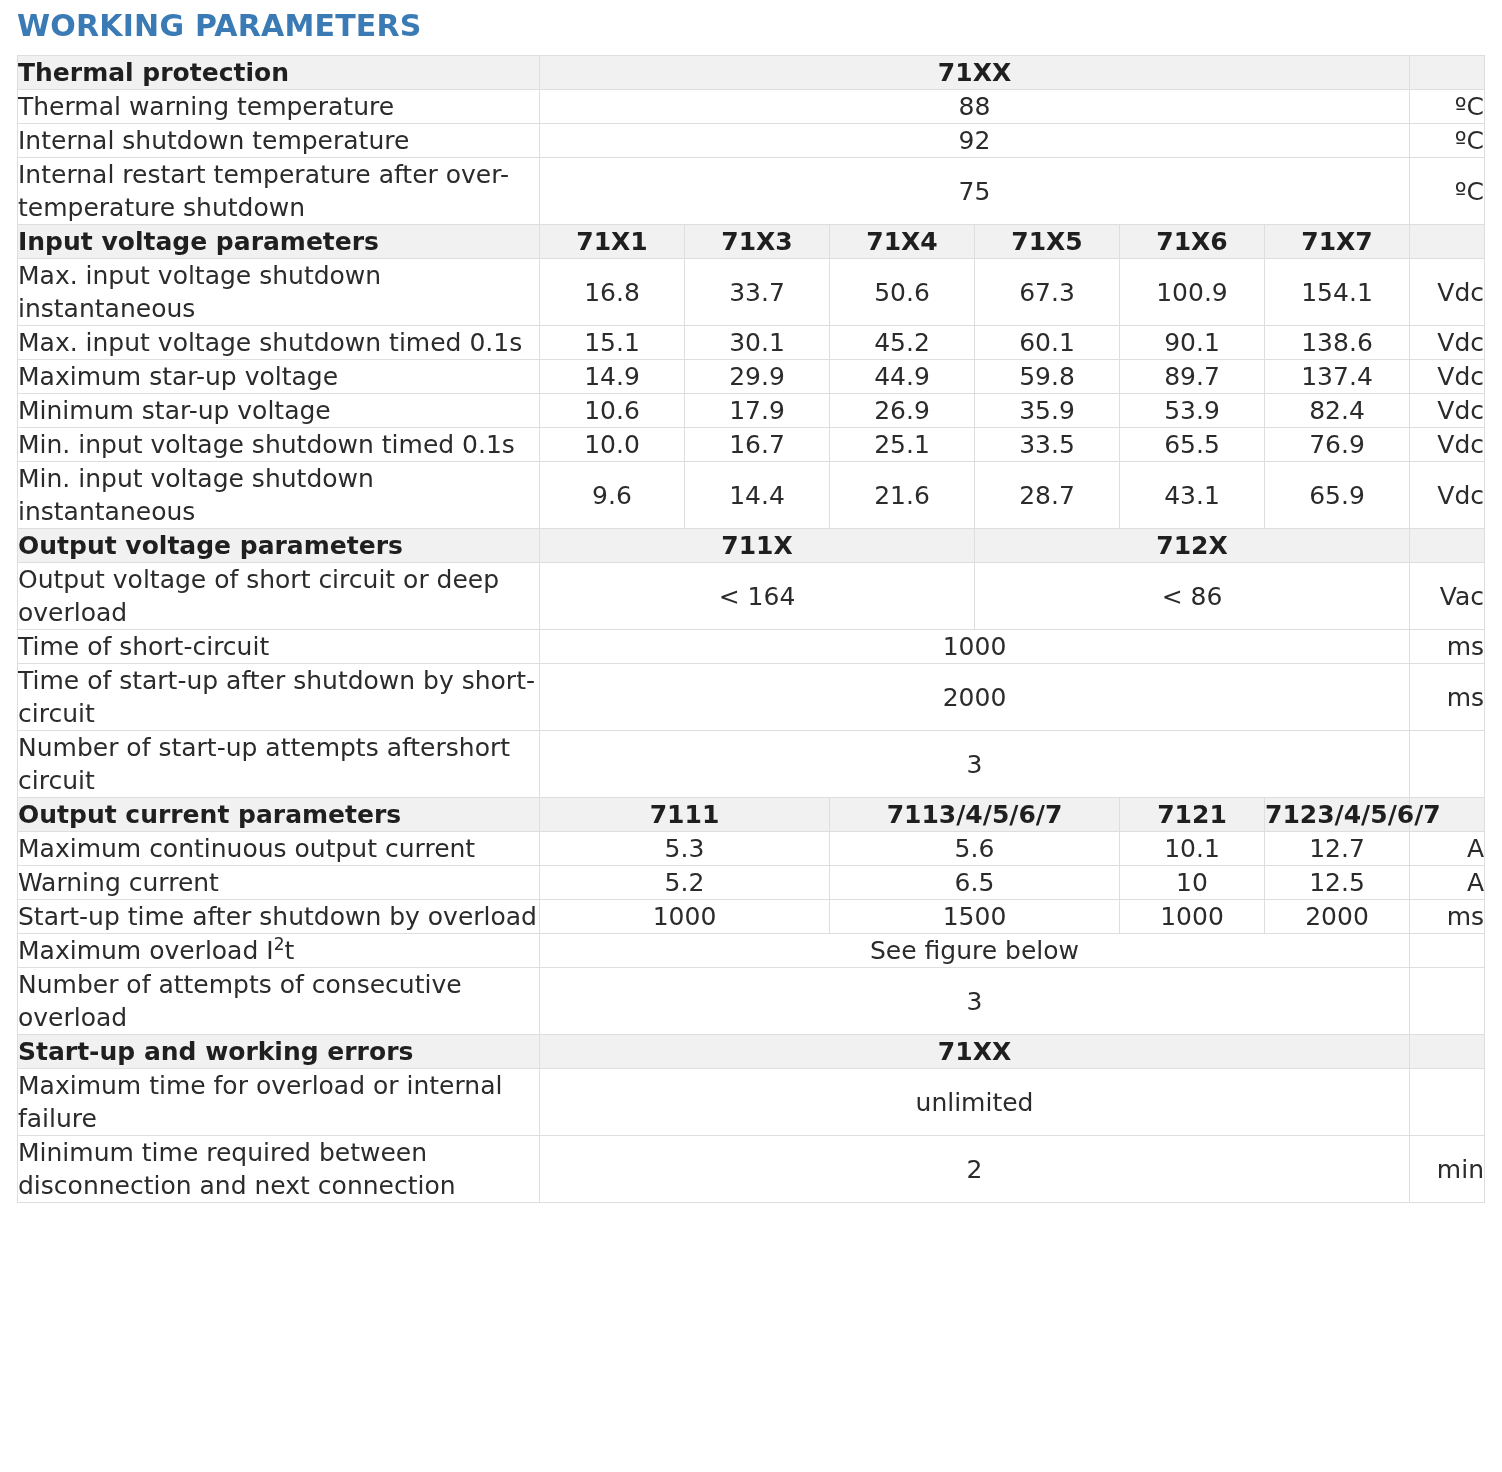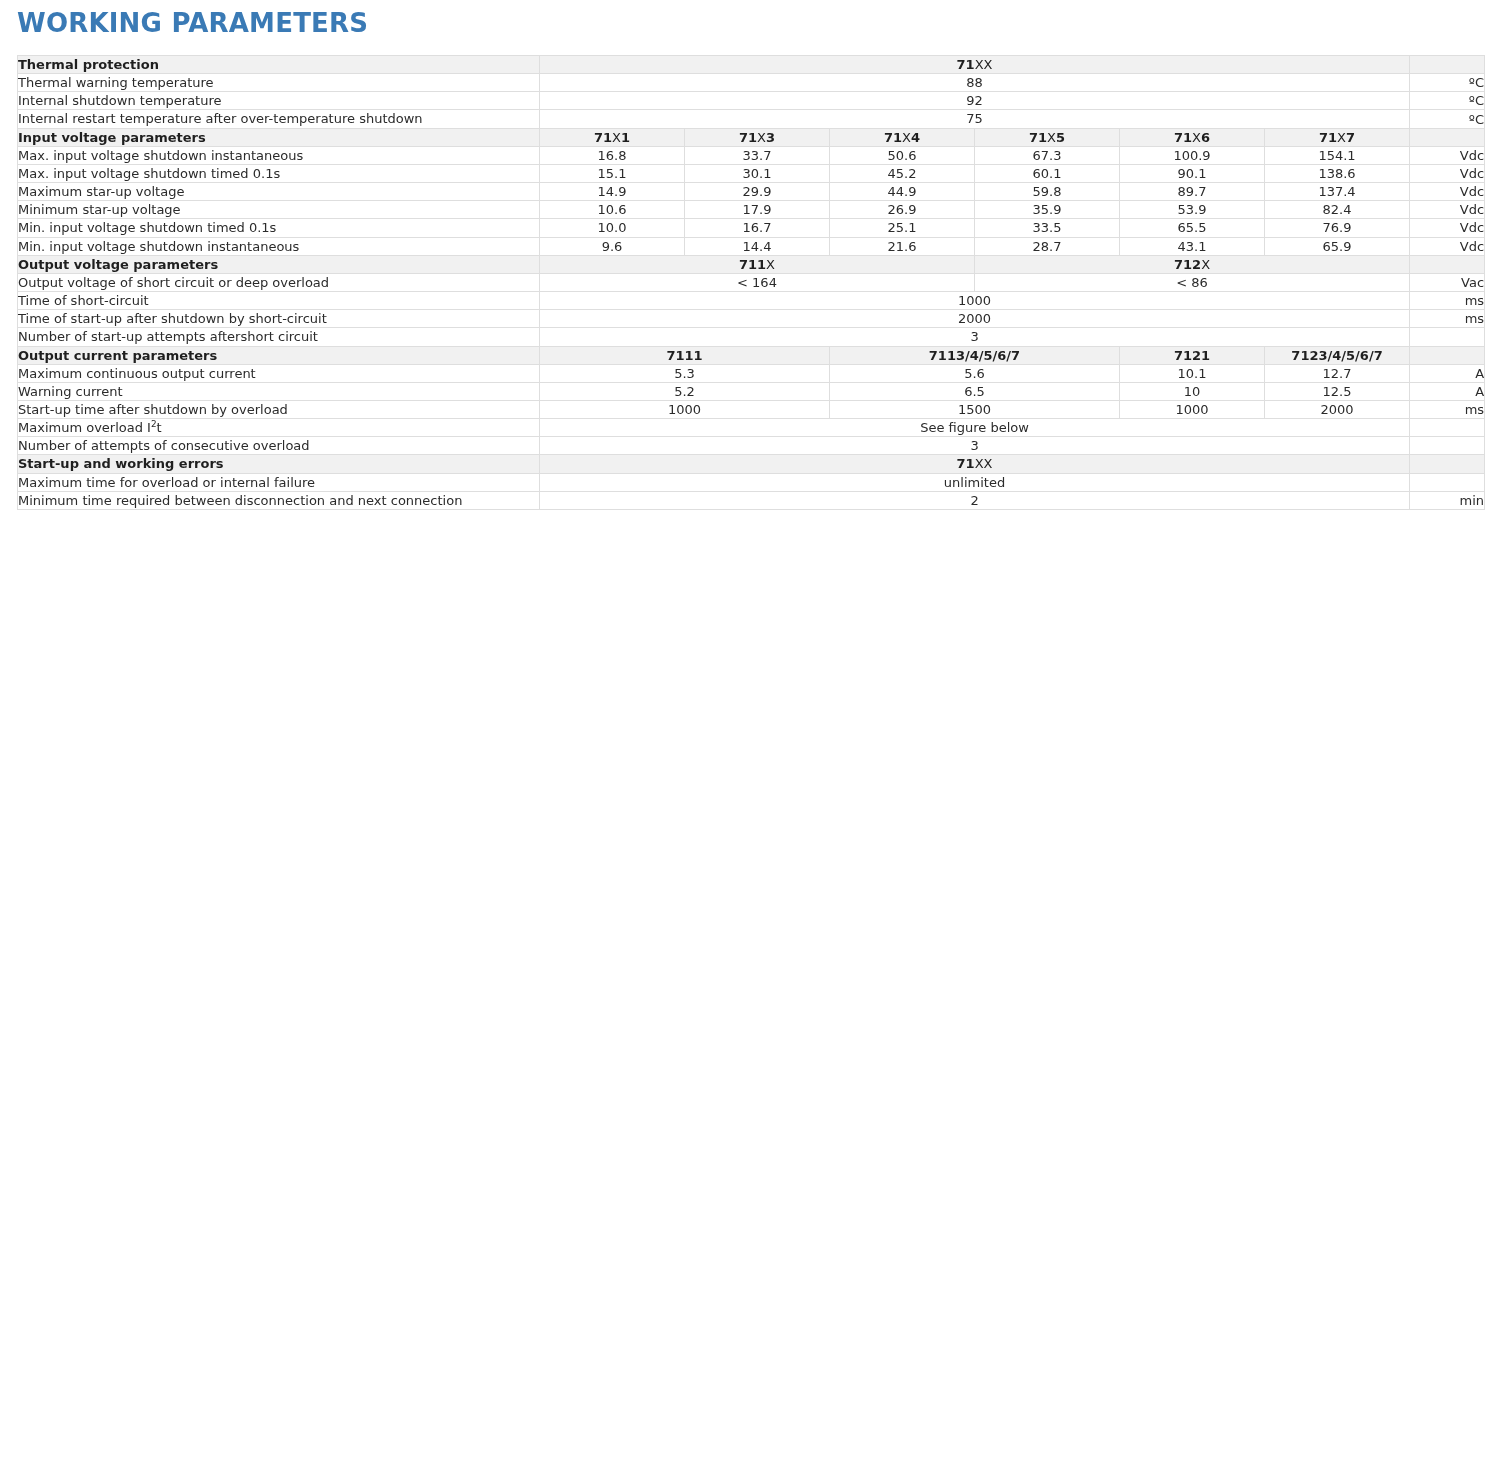--- a/index.html
+++ b/index.html
@@ -16,34 +16,34 @@
   }
   .page {
     position: relative;
     width: 1502px;
     height: 1472px;
   }
   .section-title {
     position: absolute;
     left: 17px;
     top: 8px;
-    font-size: 26px;
+    font-size: 30px;
     font-weight: bold;
     letter-spacing: 0.2px;
     color: #3a7ab5;
     font-family: "DejaVu Sans", "Liberation Sans", sans-serif;
   }
   table.spec {
     position: absolute;
     left: 17px;
     top: 55px;
     width: 1467px;
     border-collapse: collapse;
     table-layout: fixed;
-    font-size: 13px;
+    font-size: 25px;
   }
   table.spec td {
     border: 1px solid #dedede;
     padding: 0;
     vertical-align: middle;
     background: #ffffff;
   }
   td.label {
     padding: 11px 10px 11px 11px;
     text-align: left;
@@ -70,21 +70,21 @@
     color: #1f1f1f;
   }
   tr.grouphdr td.val {
     font-weight: bold;
     color: #1f1f1f;
   }
   tr.grouphdr td.unit {
     background: #f1f1f1;
   }
   .lite {
-    font-weight: normal;
+    font-weight: bold;
   }
   sup {
     font-size: 0.68em;
     vertical-align: super;
     line-height: 0;
   }
 </style>
 </head>
 <body>
 

